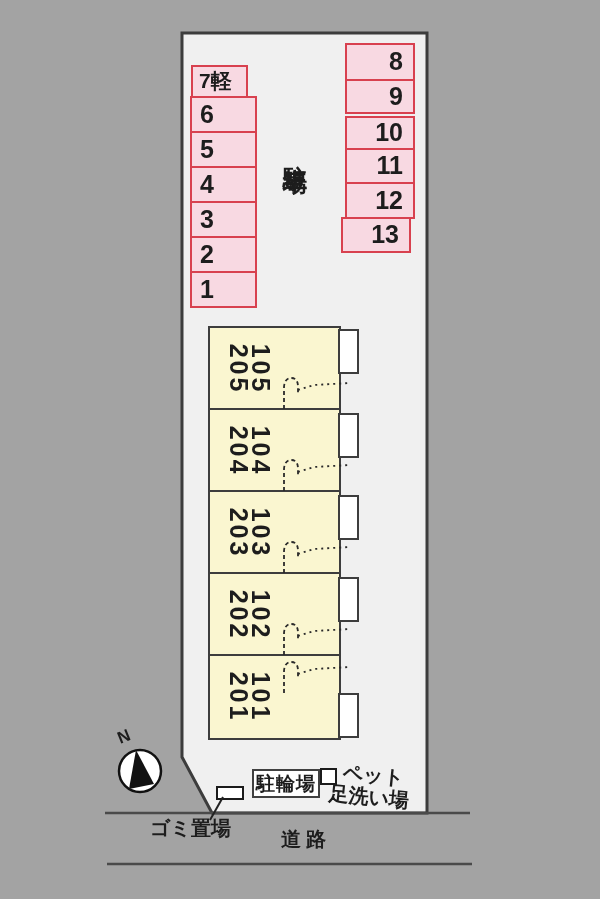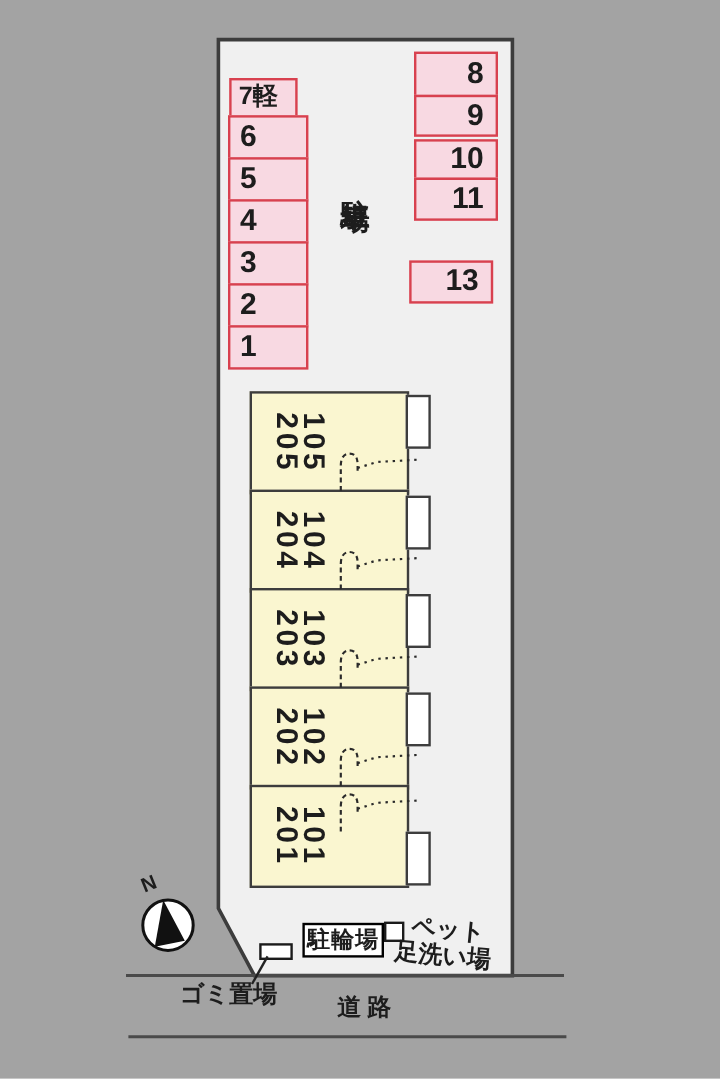--- a/index.html
+++ b/index.html
@@ -27,21 +27,21 @@
         background:var(--building-fill);border:2px solid var(--building-border);z-index:2;}
   .unit-label{position:absolute;left:13px;top:19px;width:54px;height:44px;
               transform:rotate(90deg);font-weight:bold;font-size:25px;line-height:22px;
               letter-spacing:3px;text-align:center;}
   .unit-label span{display:block;}
   .porch{position:absolute;box-sizing:border-box;left:338px;width:21px;height:45px;
          background:#ffffff;border:2px solid var(--building-border);z-index:2;}
   .vtext{position:absolute;writing-mode:vertical-rl;text-orientation:upright;
          font-weight:bold;font-size:24px;letter-spacing:3px;z-index:4;}
   .lbl{position:absolute;font-weight:bold;z-index:4;white-space:nowrap;}
-  .boxlbl{position:absolute;box-sizing:border-box;background:#fff;border:2px solid #000000;
+  .boxlbl{position:absolute;box-sizing:border-box;background:#fff;border:2px solid #404040;
           font-weight:bold;text-align:center;z-index:4;}
   .marker{position:absolute;box-sizing:border-box;background:#fff;border:2px solid #1b1b1b;z-index:2;}
   .pet-label{position:absolute;left:332px;top:760px;transform:rotate(5.5deg);
              transform-origin:left top;font-weight:bold;font-size:20px;line-height:22px;z-index:4;}
   .pet-label .l1{padding-left:12px;}
   .north{position:absolute;left:118px;top:727px;font-size:17px;font-weight:bold;
          transform:rotate(-22deg);z-index:4;}
 </style>
 </head>
 <body>
@@ -61,20 +61,21 @@
   <div class="pspace" style="left:190px;top:131px;width:67px;height:37px;">5</div>
   <div class="pspace" style="left:190px;top:166px;width:67px;height:37px;">4</div>
   <div class="pspace" style="left:190px;top:201px;width:67px;height:37px;">3</div>
   <div class="pspace" style="left:190px;top:236px;width:67px;height:37px;">2</div>
   <div class="pspace" style="left:190px;top:271px;width:67px;height:37px;">1</div>
 
   <div class="pspace right" style="left:345px;top:43px;width:70px;height:38px;line-height:33px;">8</div>
   <div class="pspace right" style="left:345px;top:79px;width:70px;height:35px;line-height:30px;">9</div>
   <div class="pspace right" style="left:345px;top:116px;width:70px;height:34px;line-height:29px;">10</div>
   <div class="pspace right" style="left:345px;top:148px;width:70px;height:36px;line-height:31px;">11</div>
+  <div class="pspace right" style="left:345px;top:182px;width:70px;height:37px;line-height:32px;">12</div>
   <div class="pspace right" style="left:341px;top:217px;width:70px;height:36px;line-height:31px;">13</div>
 
   <div class="vtext" style="left:279px;top:146px;">駐車場</div>
 
   <div class="unit" style="top:326px;">
     <div class="unit-label">
       <span>105</span>
       <span>205</span>
     </div>
   </div>

